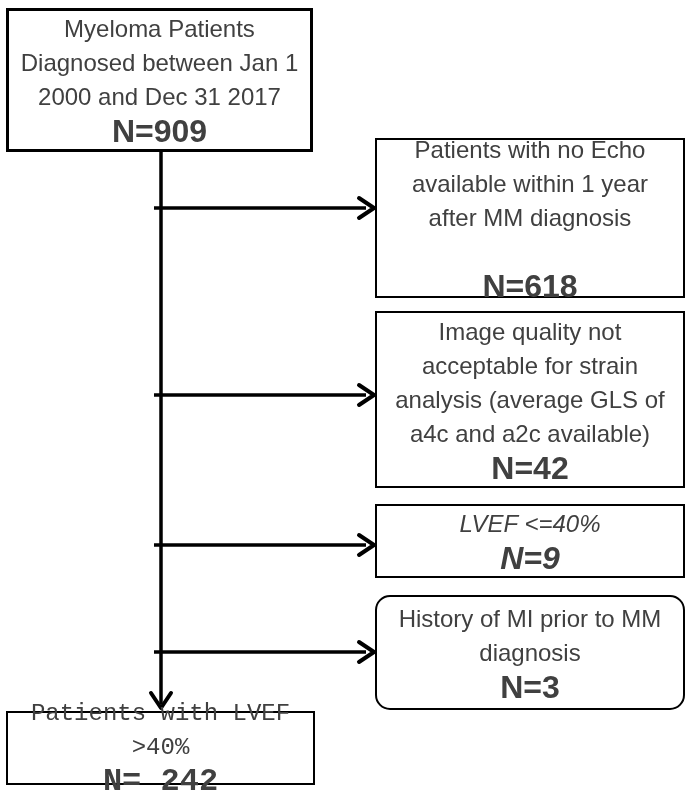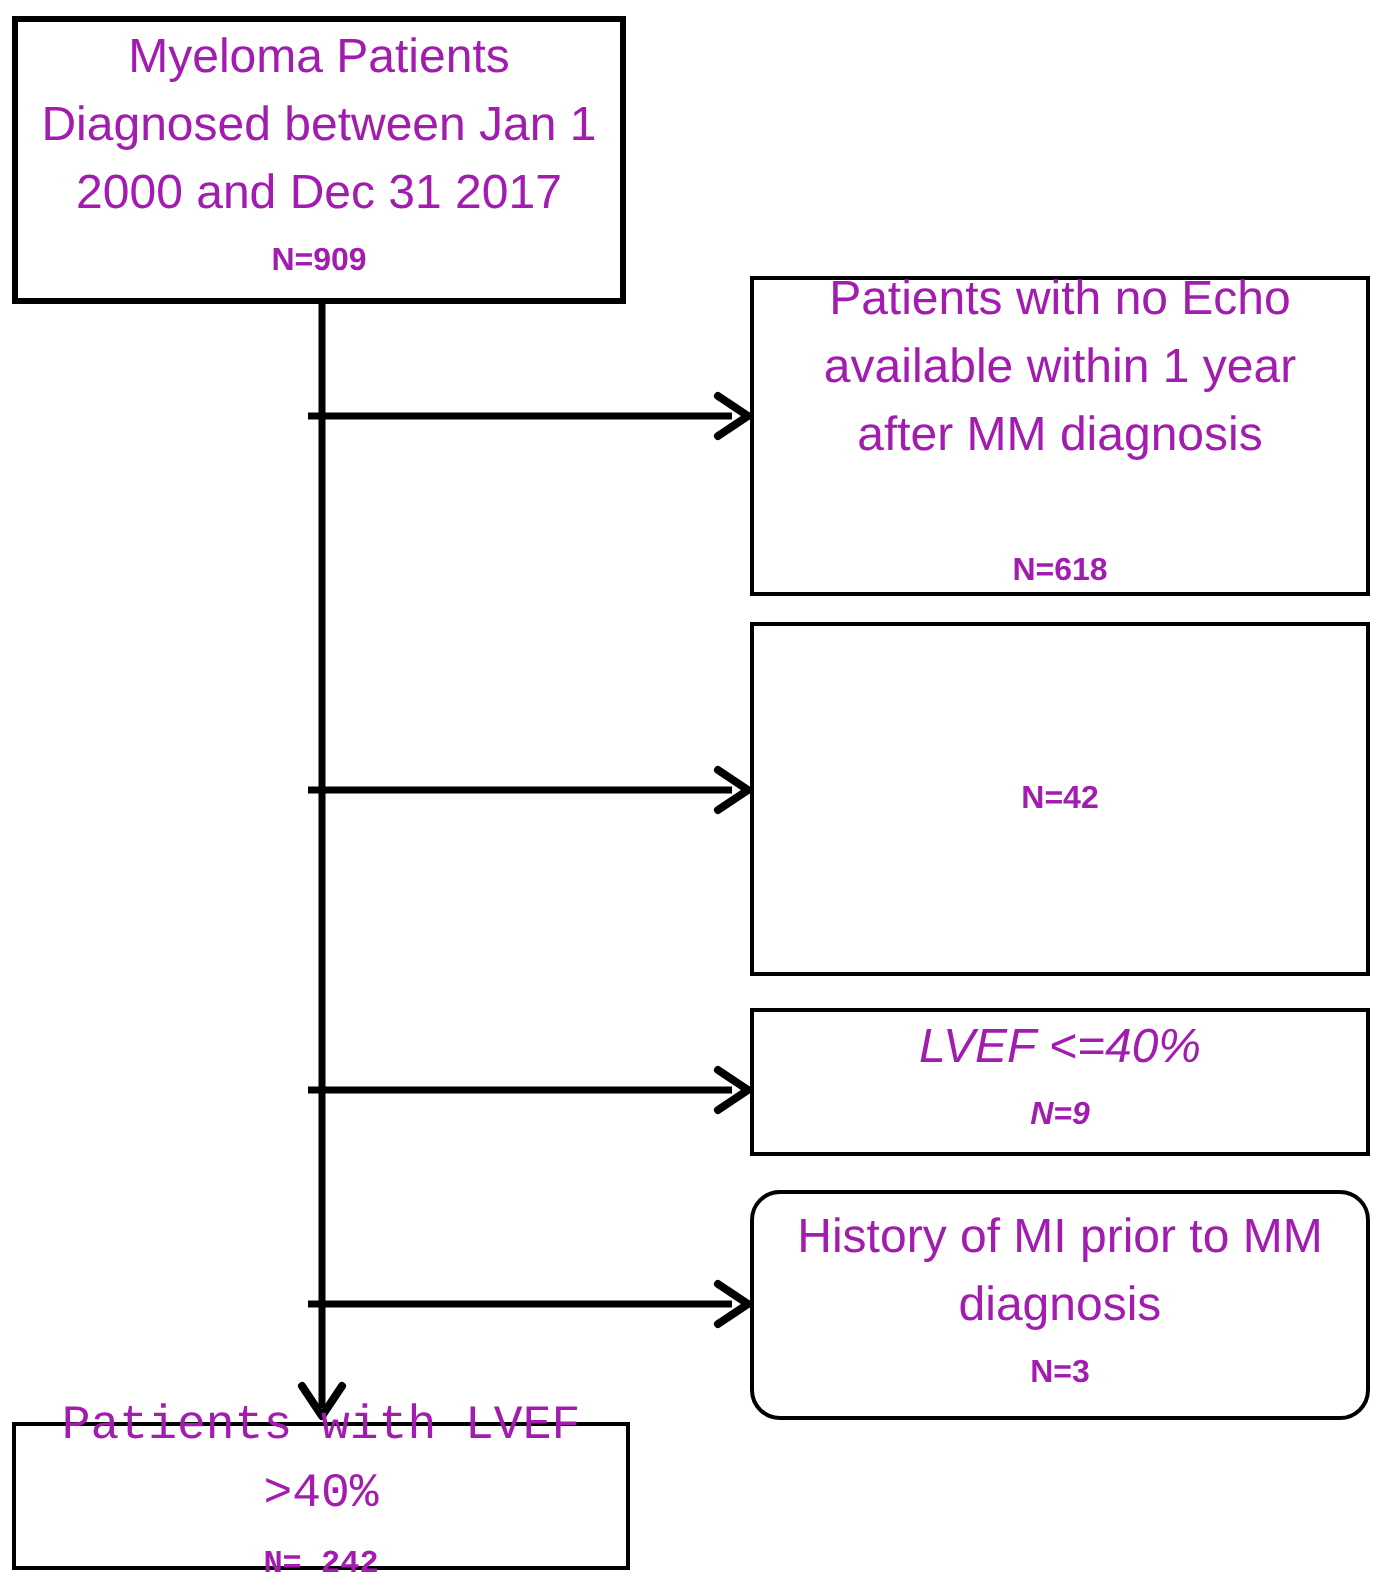--- a/index.html
+++ b/index.html
@@ -6,42 +6,42 @@
     margin: 0;
     padding: 0;
     background: #ffffff;
   }
   #canvas {
     position: relative;
     width: 691px;
     height: 794px;
     background: #ffffff;
     font-family: "Liberation Sans", sans-serif;
-    color: #a21caf;
+    color: #404040;
     overflow: hidden;
   }
   .box {
     position: absolute;
     background: #ffffff;
     border: 2px solid #000000;
     box-sizing: border-box;
     display: flex;
     flex-direction: column;
     align-items: center;
     justify-content: center;
     text-align: center;
     z-index: 2;
   }
   .box-text {
     font-size: 24px;
     line-height: 34px;
     white-space: pre-line;
   }
   .box-n {
-    font-size: 16px;
+    font-size: 32px;
     line-height: 34px;
     font-weight: bold;
     white-space: pre-line;
   }
   #top-box {
     left: 6px; top: 8px;
     width: 307px; height: 144px;
     border-width: 3px;
   }
   #excl-box-0 { left: 375px; top: 138px; width: 310px; height: 160px; gap: 34px; }
@@ -92,20 +92,24 @@
   </div>
 
   <div id="excl-box-0" class="box">
     <div class="box-text">Patients with no Echo
 available within 1 year
 after MM diagnosis</div>
     <div class="box-n">N=618</div>
   </div>
 
   <div id="excl-box-1" class="box">
+    <div class="box-text">Image quality not
+acceptable for strain
+analysis (average GLS of
+a4c and a2c available)</div>
     <div class="box-n">N=42</div>
   </div>
 
   <div id="excl-box-2" class="box">
     <div class="box-text">LVEF &lt;=40%</div>
     <div class="box-n">N=9</div>
   </div>
 
   <div id="excl-box-3" class="box">
     <div class="box-text">History of MI prior to MM

